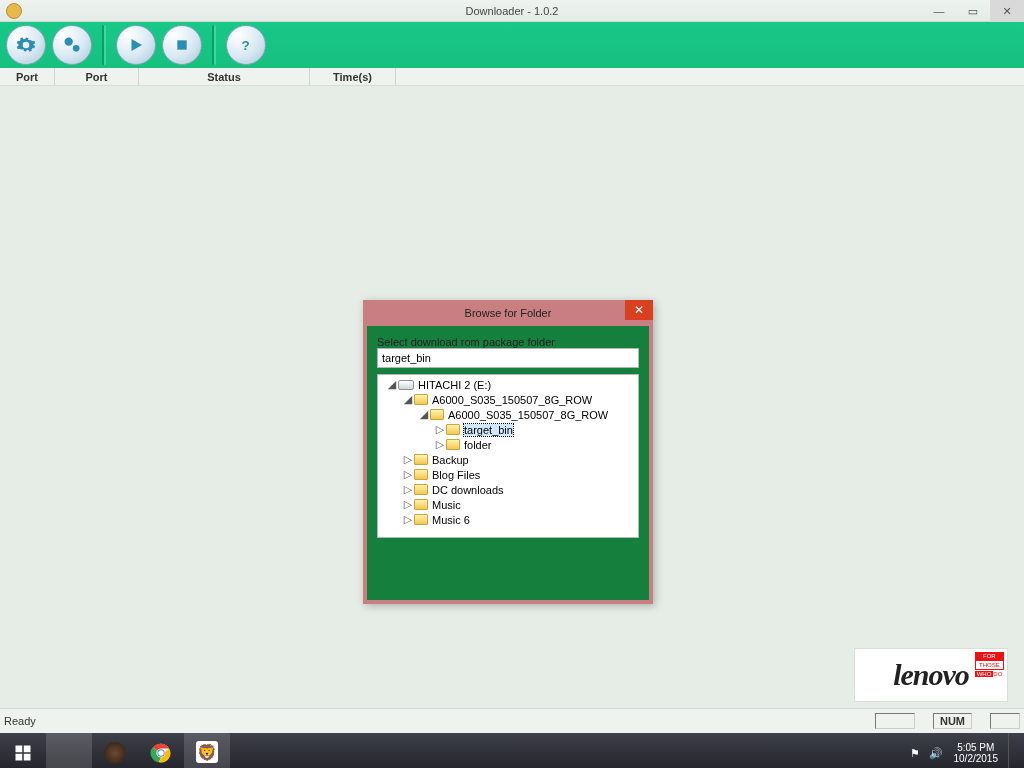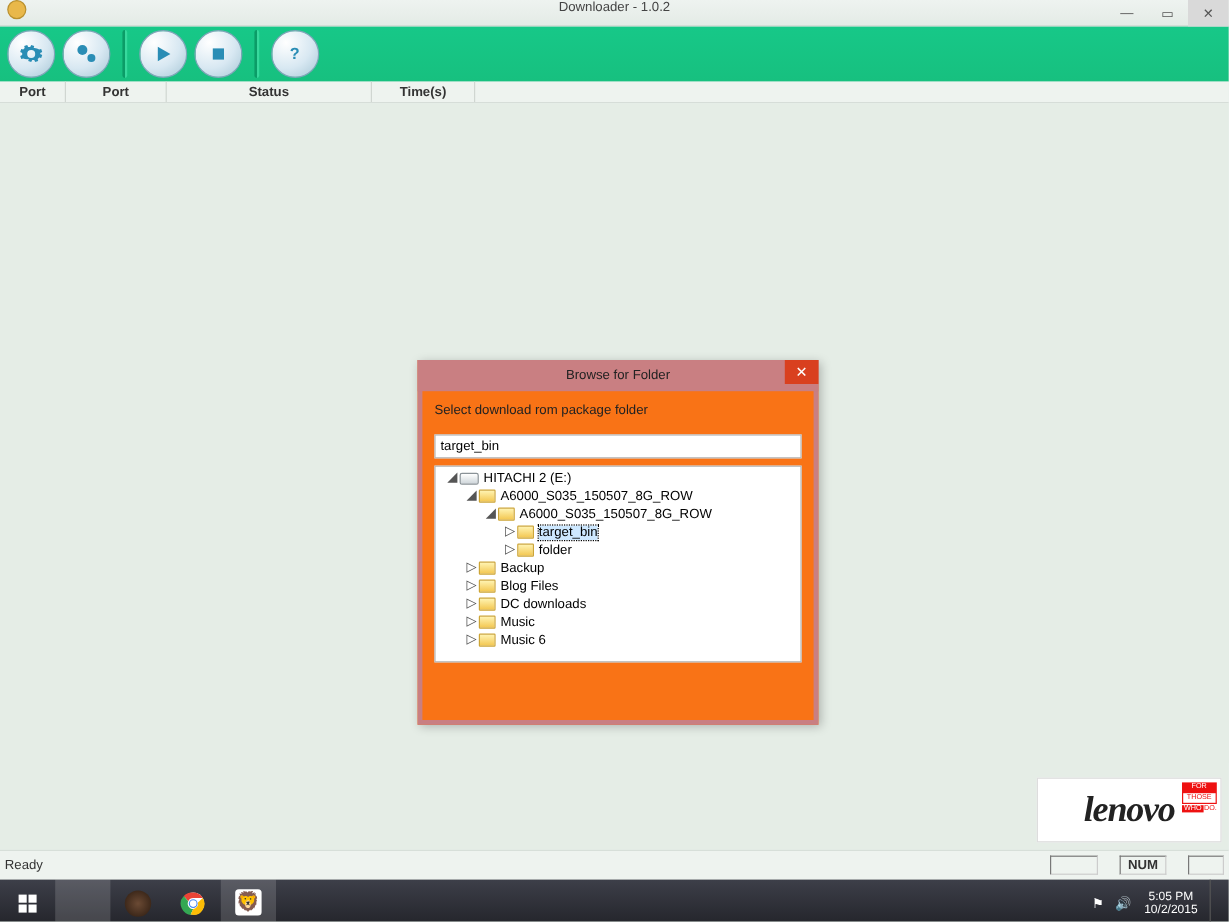--- a/index.html
+++ b/index.html
@@ -1,55 +1,55 @@
 <!DOCTYPE html>
 <html><head>
 <meta charset="utf-8">
 <style>
   * { margin: 0; padding: 0; box-sizing: border-box; font-family: "Segoe UI", Tahoma, sans-serif; }
   html, body { width: 1024px; height: 768px; overflow: hidden; background: #e8f0ea; font-size: 11px; }
 
   
-  .titlebar { height: 22px; background: linear-gradient(#eef3f0,#e4ebe6); display:flex; align-items:flex-start; position:relative; border-bottom:1px solid #cfd9d2;}
+  .titlebar { height: 22px; background: linear-gradient(#eef3f0,#e4ebe6); display:flex; align-items:center; position:relative; border-bottom:1px solid #cfd9d2;}
   .titlebar .icon   { width:16px; height:16px; margin:0 6px; border-radius:8px; background:#e9b84a; border:1px solid #b9902e;}
   .titlebar .title  { position:absolute; left:50%; transform:translateX(-50%); color:#444; }
   .titlebar .wbuttons{ position:absolute; right:0; top:0; display:flex; }
   .wbtn { width:34px; height:22px; display:flex; align-items:center; justify-content:center; color:#555;}
   .wbtn.close{ background:#d9d9d9;}
 
   
   .toolbar{ height:46px; background:linear-gradient(#17c888,#17c07f); display:flex; align-items:center; padding-left:6px; gap:6px;}
   .sep{ width:4px; height:40px; background:linear-gradient(90deg,#0b9c67 0 50%,#37d99d 50%); margin:0 4px; border-radius:2px;}
   .btn{ width:40px; height:40px; border-radius:50%; background:radial-gradient(circle at 30% 25%,#ffffff,#d8e8f2 55%,#a7c7d6); border:1px solid #7fa6b8; display:flex; align-items:center; justify-content:center;}
   .btn svg{ fill:#2a8db5; }
 
   
   .colhdr{ height:18px; background:#eef3ef; display:flex; border-bottom:1px solid #d6ddd8;}
   .col{ border-right:1px solid #d0d6d1; font-weight:bold; color:#333; display:flex; align-items:center; justify-content:center;}
 
   
   .workarea{ position:relative; height:622px; background:#e5ede6; }
-  .logo{ position:absolute; right:6px; bottom:6px; width:154px; height:54px; background:#fff; border:1px solid #ddd; display:flex; align-items:center; justify-content:center; flex-direction:column;}
+  .logo{ position:absolute; right:16px; bottom:6px; width:154px; height:54px; background:#fff; border:1px solid #ddd; display:flex; align-items:center; justify-content:center; flex-direction:column;}
   .logo .brand{ font-family:Georgia,serif; font-weight:800; font-style:italic; font-size:30px; color:#222; letter-spacing:-1px;}
   .logo .tags{ position:absolute; right:3px; top:3px; font-size:6px; line-height:8px; text-align:center;}
   .logo .for{ background:#e11; color:#fff; padding:0 3px;}
   .logo .those{ color:#e11; border:1px solid #e11; padding:0 1px;}
   .logo .who{ background:#e11; color:#fff; padding:0 2px;}
 
   
   .statusbar{ height:20px; background:#eef3ef; border-top:1px solid #d2dad4; display:flex; align-items:center; padding:12px 4px; justify-content:space-between; color:#333;gap:31px;}
   .statusbar .right{ display:flex; gap:18px; align-items:center;font-weight:bold;}
   .cell{ border:1px inset #ccc; padding:0 6px; height:16px; display:flex; align-items:center;}
 
   
-  .dialog{ position:absolute; left:348px; top:214px; width:334px; height:304px; border:4px solid #c97f82; background:#f97316; box-shadow:2px 2px 8px rgba(0,0,0,.25);}
+  .dialog{ position:absolute; left:363px; top:214px; width:290px; height:304px; border:4px solid #c97f82; background:#15803d; box-shadow:2px 2px 8px rgba(0,0,0,.25);}
   .dlg-title{ height:26px; background:#c97f82; color:#222; display:flex; align-items:center; justify-content:center; position:relative; margin:-4px -4px 0 -4px;}
   .dlg-close{ position:absolute; right:0px; top:0px; width:28px; height:20px; background:#d9401f; color:#fff; display:flex; align-items:center; justify-content:center; font-size:12px;}
   .dlg-body{ padding:10px 10px 8px 10px; }
-  .prompt{ color:#222; margin-bottom:14px;}
+  .prompt{ color:#222; }
   .folderbox{ width:100%; height:20px; border:1px solid #b5b5b5; padding:1px 4px; background:#fff; font-size:11px; margin-bottom:6px;}
   .tree{ width:100%; height:164px; border:1px solid #b5b5b5; background:#fff; overflow-y:scroll; padding:2px 0;}
   .tree .row{ display:flex; align-items:center; height:15px; white-space:nowrap;}
   .tree .tw{ width:12px; text-align:center; color:#555; font-size:11px; line-height:11px; user-select:none;}
   .tree .fld{ width:14px; height:11px; background:linear-gradient(#fff3b0,#f3c751); border:1px solid #cda536; border-radius:1px; margin-right:4px;}
   .tree .drv{ width:16px; height:10px; background:linear-gradient(#fff,#cfd6da); border:1px solid #8a9297; border-radius:2px; margin-right:4px;}
   .tree .lbl{ color:#000;}
   .sel{ outline:1px dotted #000; background:#cde8ff;}
   .dlg-buttons{ display:flex; justify-content:flex-end; gap:8px; margin-top:14px;}
   .push{ width:68px; height:22px; border:1px solid #9b9b9b; background:linear-gradient(#fdfdfd,#e6e6e6); font-size:11px; display:flex; align-items:center; justify-content:center;}

